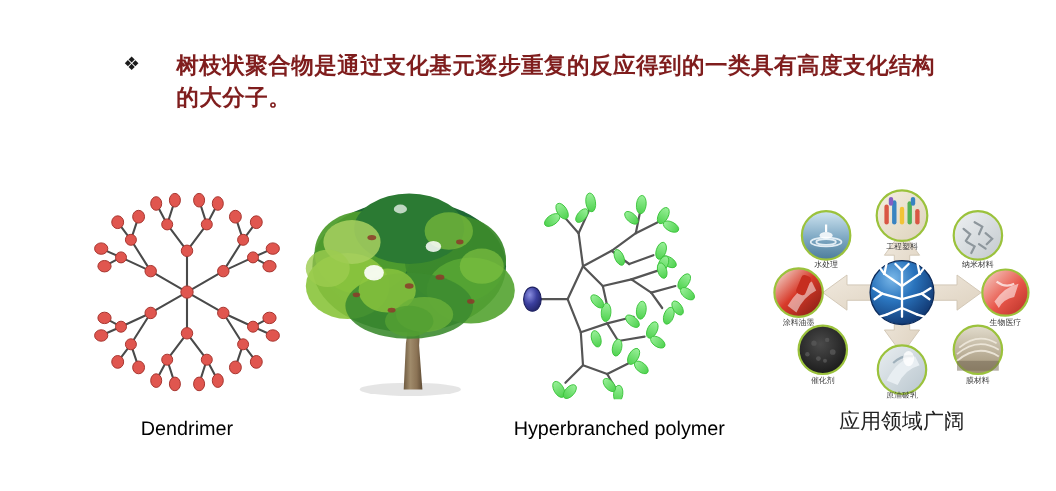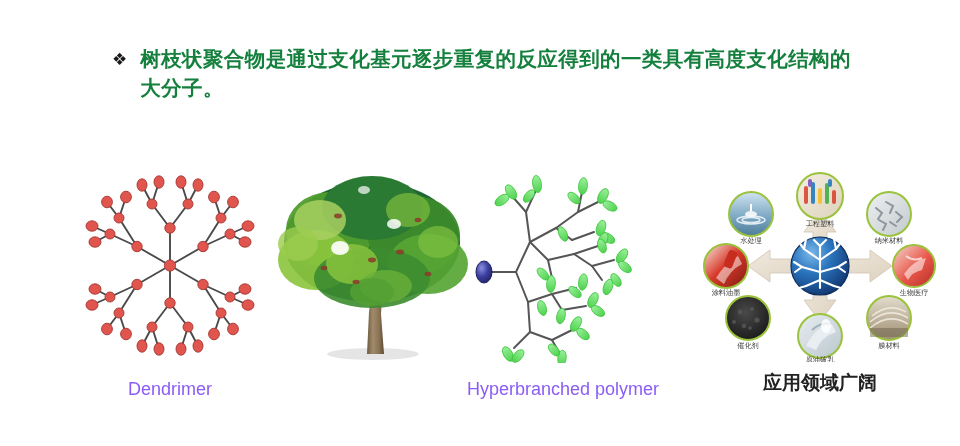--- a/index.html
+++ b/index.html
@@ -40,39 +40,40 @@
     margin-right: 13px;
     font-family: "DejaVu Sans", sans-serif;
   }
   .bullet-text {
     flex: 1 1 auto;
     font-family: "DejaVu Sans", "Liberation Sans", sans-serif;
     font-weight: bold;
     font-size: 20.5px;
     line-height: 29px;
     letter-spacing: 0.4px;
-    color: #15803d;
+    color: #7f1d1d;
+    margin-left: 20px;
   }
 
   
   .figure-row {
     position: absolute;
     left: 0;
     top: 168px;
     width: 960px;
     height: 260px;
   }
 
   .figure {
     position: absolute;
     text-align: center;
   }
   .figure-caption {
     font-size: 18px;
-    color: #8b5cf6;
+    color: #000000;
     font-family: "Liberation Sans", sans-serif;
     white-space: nowrap;
   }
   .caption-cjk {
     font-family: "DejaVu Sans", "Liberation Sans", sans-serif;
     font-size: 19px;
     color: #222;
   }
 
   
@@ -85,21 +86,21 @@
   #fig-tree .art { height: 205px; }
 
   
   #fig-hyper { left: 452px; top: 0; width: 222px; }
   #fig-hyper .art { height: 195px; }
   #fig-hyper .figure-caption { margin-top: 16px; text-align: center; }
 
   
   #fig-apps { left: 700px; top: 2px; width: 240px; }
   #fig-apps .art { height: 192px; }
-  #fig-apps .figure-caption { margin-top: 8px; font-weight: bold; }
+  #fig-apps .figure-caption { margin-top: 8px; }
 
   svg { display: block; }
   .art { position: relative; }
   .art > svg { margin: 0 auto; }
 </style>
 </head>
 <body>
 
 <div class="slide">
 

